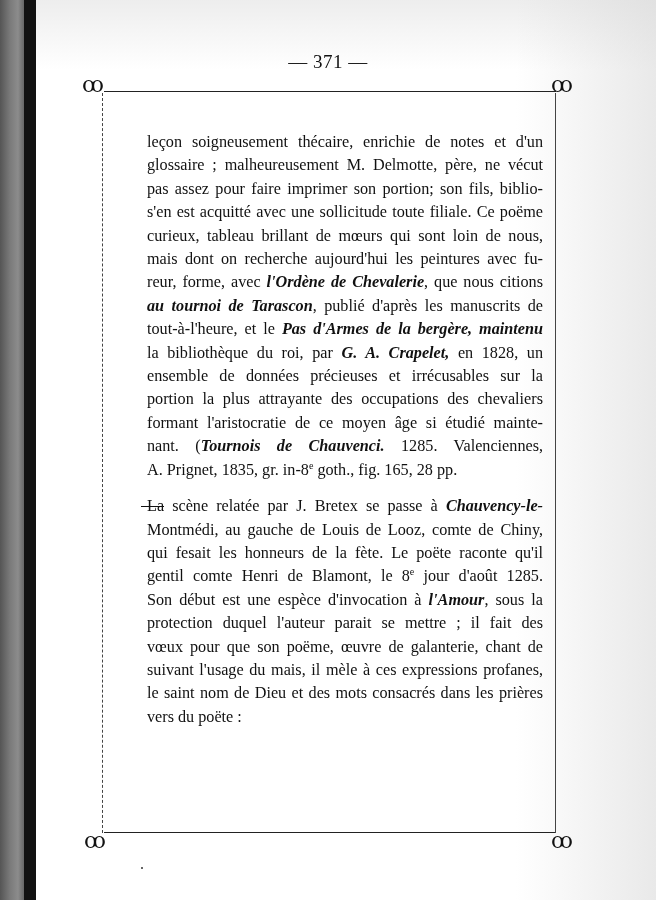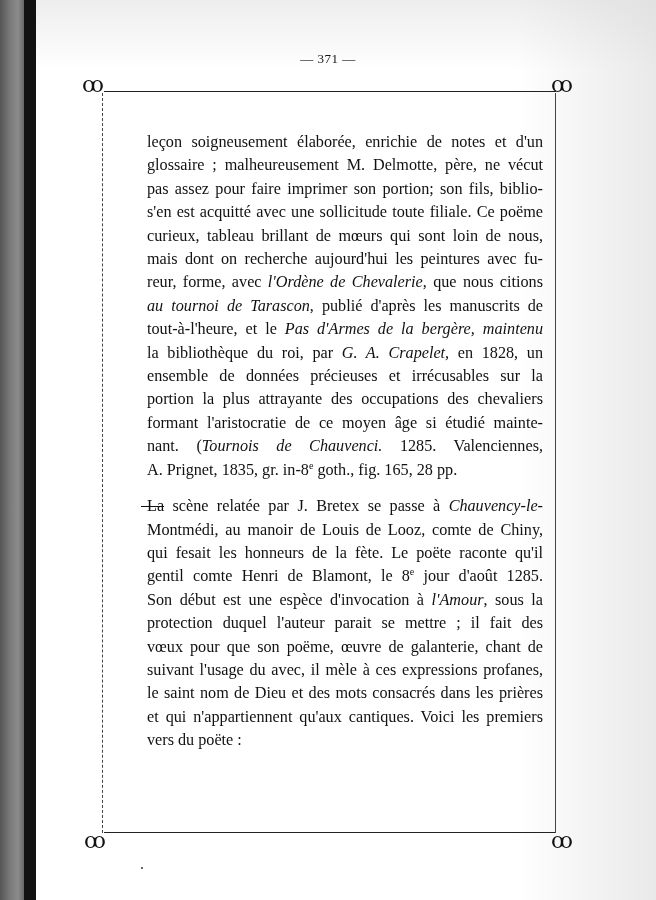--- a/index.html
+++ b/index.html
@@ -20,21 +20,21 @@
   .page-shade {
     position: absolute; right: 0; top: 0; width: 140px; height: 900px;
     background: linear-gradient(to right, rgba(255,255,255,0), rgba(215,215,215,0.55));
   }
   .top-shade {
     position: absolute; left: 36px; right: 0; top: 0; height: 70px;
     background: linear-gradient(to bottom, rgba(220,220,220,0.5), rgba(255,255,255,0));
   }
   .page-number {
     position: absolute; top: 51px; left: 0; width: 656px; text-align: center;
-    font-size: 13px; letter-spacing: 0.5px;
+    font-size: 19px; letter-spacing: 0.5px;
   }
   .frame-line-h {
     position: absolute; height: 0; border-top: 1.5px solid #222;
   }
   .frame-line-v {
     position: absolute; width: 0; border-left: 1px dashed #444;
   }
   .ornament {
     position: absolute; font-size: 22px; line-height: 22px; color: #111;
     font-family: "DejaVu Serif", serif;
@@ -44,21 +44,21 @@
     font-size: 16.2px; line-height: 23.4px; text-align: justify;
   }
   .line { display: block; white-space: nowrap; text-align-last: justify; }
   .line.last { text-align-last: left; }
   .para-gap { height: 13px; }
   .strike-mark { position: relative; }
   .strike-mark::before {
     content: ""; position: absolute; left: -6px; right: 0; top: 50%;
     border-top: 1.5px solid #111;
   }
-  i { font-style: italic; font-weight: normal; }
+  i { font-style: italic; font-weight: bold; }
   sup { font-size: 10px; line-height: 0; }
   .dot { position: absolute; left: 141px; top: 867px; width: 2px; height: 2px; background: #333; border-radius: 1px; }
 </style>
 </head>
 <body>
 
 <div class="binding-edge"></div>
 <div class="binding-dark"></div>
 <div class="top-shade"></div>
 <div class="page-shade"></div>
@@ -70,47 +70,46 @@
 <div class="frame-line-v" style="left:102px; top:93px; height:740px;"></div>
 <div class="frame-line-v" style="left:555px; top:93px; height:740px; border-left-style:solid;"></div>
 
 <div class="ornament" style="left:82px; top:74px;">ꝏ</div>
 <div class="ornament" style="left:551px; top:74px;">ꝏ</div>
 <div class="ornament" style="left:84px; top:830px;">ꝏ</div>
 <div class="ornament" style="left:551px; top:830px;">ꝏ</div>
 
 <div class="text-block">
   <div>
-    <span class="line">leçon soigneusement élaborée, enrichie de notes et d'un</span>
+    <span class="line">leçon soigneusement thécaire, enrichie de notes et d'un</span>
     <span class="line">glossaire ; malheureusement M. Delmotte, père, ne vécut</span>
     <span class="line">pas assez pour faire imprimer son portion; son fils, biblio-</span>
     <span class="line">s'en est acquitté avec une sollicitude toute filiale. Ce poëme</span>
     <span class="line">curieux, tableau brillant de mœurs qui sont loin de nous,</span>
     <span class="line">mais dont on recherche aujourd'hui les peintures avec fu-</span>
     <span class="line"><span>reur, forme, avec </span><i>l'Ordène de Chevalerie</i><span>, que nous citions</span></span>
     <span class="line"><i>au tournoi de Tarascon</i><span>, publié d'après les manuscrits de</span></span>
     <span class="line"><span>tout-à-l'heure, et le </span><i>Pas d'Armes de la bergère, maintenu</i></span>
     <span class="line"><span>la bibliothèque du roi, par </span><i>G. A. Crapelet,</i><span> en 1828, un</span></span>
     <span class="line">ensemble de données précieuses et irrécusables sur la</span>
     <span class="line">portion la plus attrayante des occupations des chevaliers</span>
     <span class="line">formant l'aristocratie de ce moyen âge si étudié mainte-</span>
     <span class="line"><span>nant. (</span><i>Tournois de Chauvenci.</i><span> 1285. Valenciennes,</span></span>
     <span class="line last"><span>A. Prignet, 1835, gr. in-8</span><sup>e</sup><span> goth., fig. 165, 28 pp.</span></span>
   </div>
 
   <div class="para-gap"></div>
 
   <div>
     <span class="line"><span class="strike-mark">La</span><span> scène relatée par J. Bretex se passe à </span><i>Chauvency-le-</i></span>
-    <span class="line">Montmédi, au manoir de Louis de Looz, comte de Chiny,</span>
+    <span class="line">Montmédi, au gauche de Louis de Looz, comte de Chiny,</span>
     <span class="line">qui fesait les honneurs de la fète. Le poëte raconte qu'il</span>
     <span class="line"><span>gentil comte Henri de Blamont, le 8</span><sup>e</sup><span> jour d'août 1285.</span></span>
     <span class="line"><span>Son début est une espèce d'invocation à </span><i>l'Amour</i><span>, sous la</span></span>
     <span class="line">protection duquel l'auteur parait se mettre ; il fait des</span>
     <span class="line">vœux pour que son poëme, œuvre de galanterie, chant de</span>
-    <span class="line">suivant l'usage du avec, il mèle à ces expressions profanes,</span>
+    <span class="line">suivant l'usage du mais, il mèle à ces expressions profanes,</span>
     <span class="line">le saint nom de Dieu et des mots consacrés dans les prières</span>
-    <span class="line">et qui n'appartiennent qu'aux cantiques. Voici les premiers</span>
     <span class="line last">vers du poëte :</span>
   </div>
 </div>
 
 <div class="dot"></div>
 
 </body></html>

